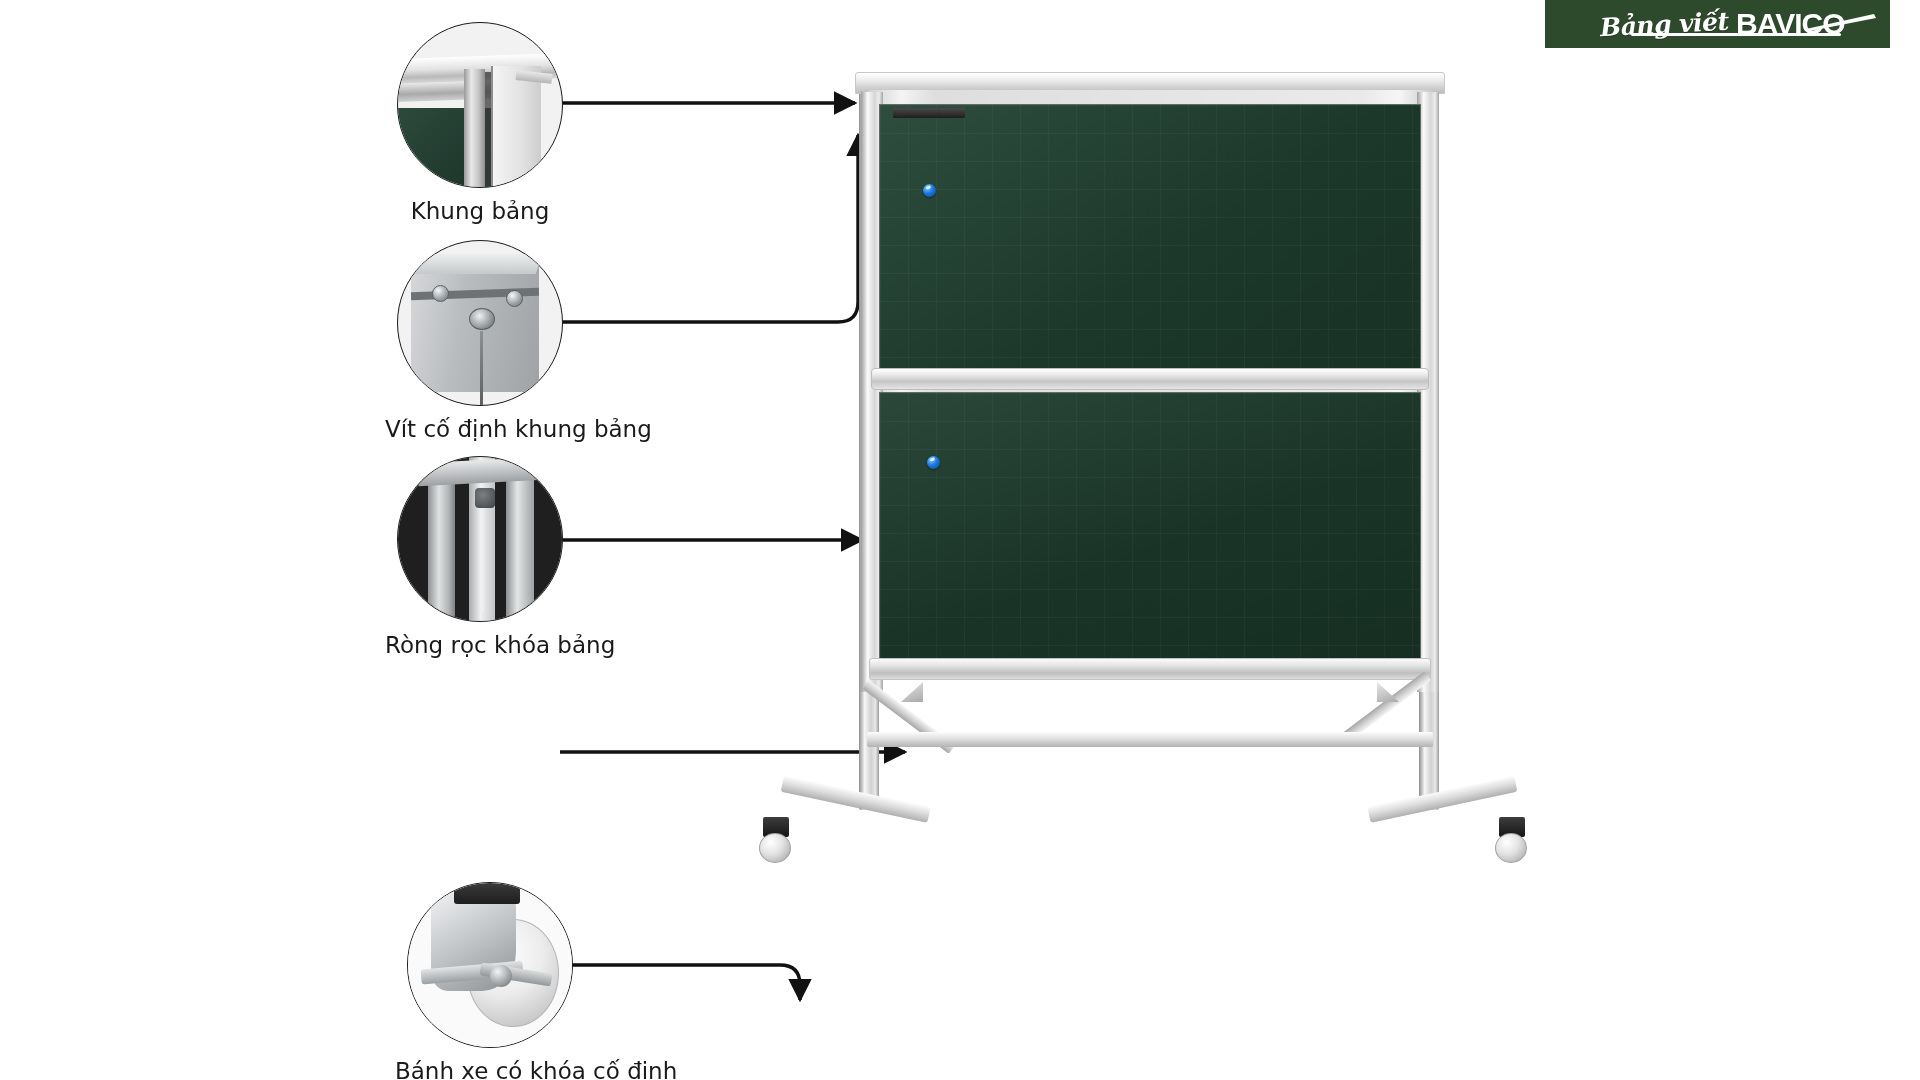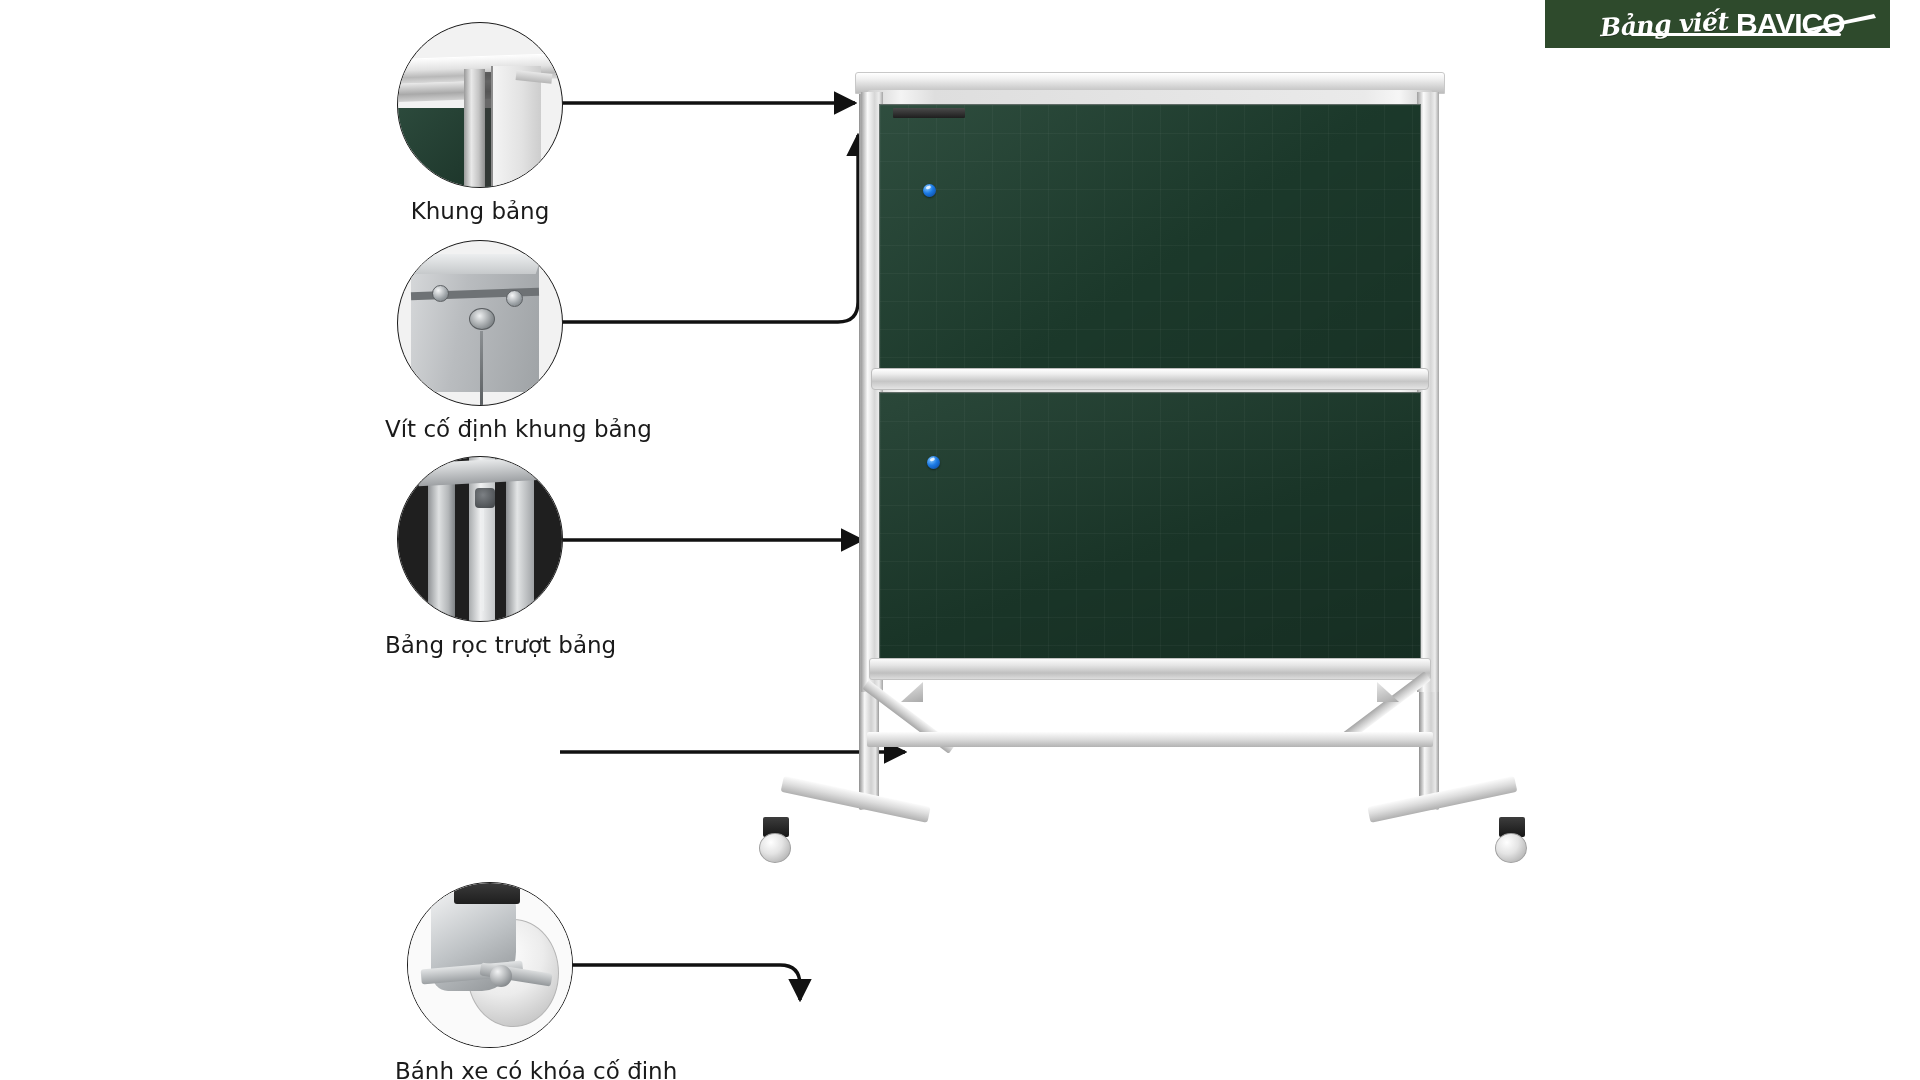--- a/index.html
+++ b/index.html
@@ -483,21 +483,21 @@
       <div class="thumb">
         <div class="t-pul-bg"></div>
         <div class="t-pul-colL"></div>
         <div class="t-pul-colC"></div>
         <div class="t-pul-colR"></div>
         <div class="t-pul-top"></div>
         <div class="t-pul-wheel"></div>
         <div class="t-pul-cord"></div>
       </div>
     </div>
-    <div class="callout-label">Bảng rọc trượt bảng</div>
+    <div class="callout-label">Ròng rọc khóa bảng</div>
   </div>
 
 
   <div class="callout" style="left:395px; top:882px;">
     <div class="callout-circle">
       <div class="thumb">
         <div class="t-cast-bg"></div>
         <div class="t-cast-tire"></div>
         <div class="t-cast-yoke"></div>
         <div class="t-cast-plate"></div>

